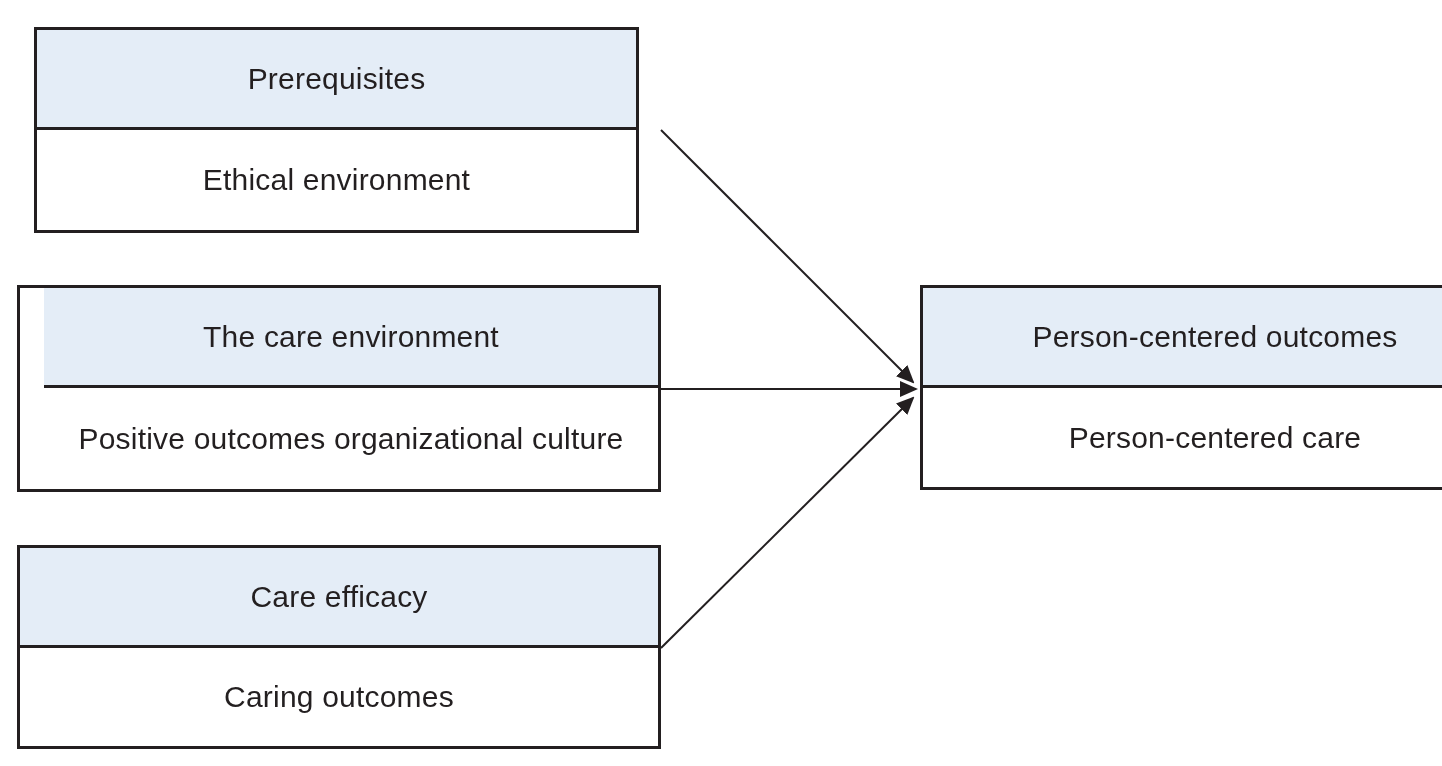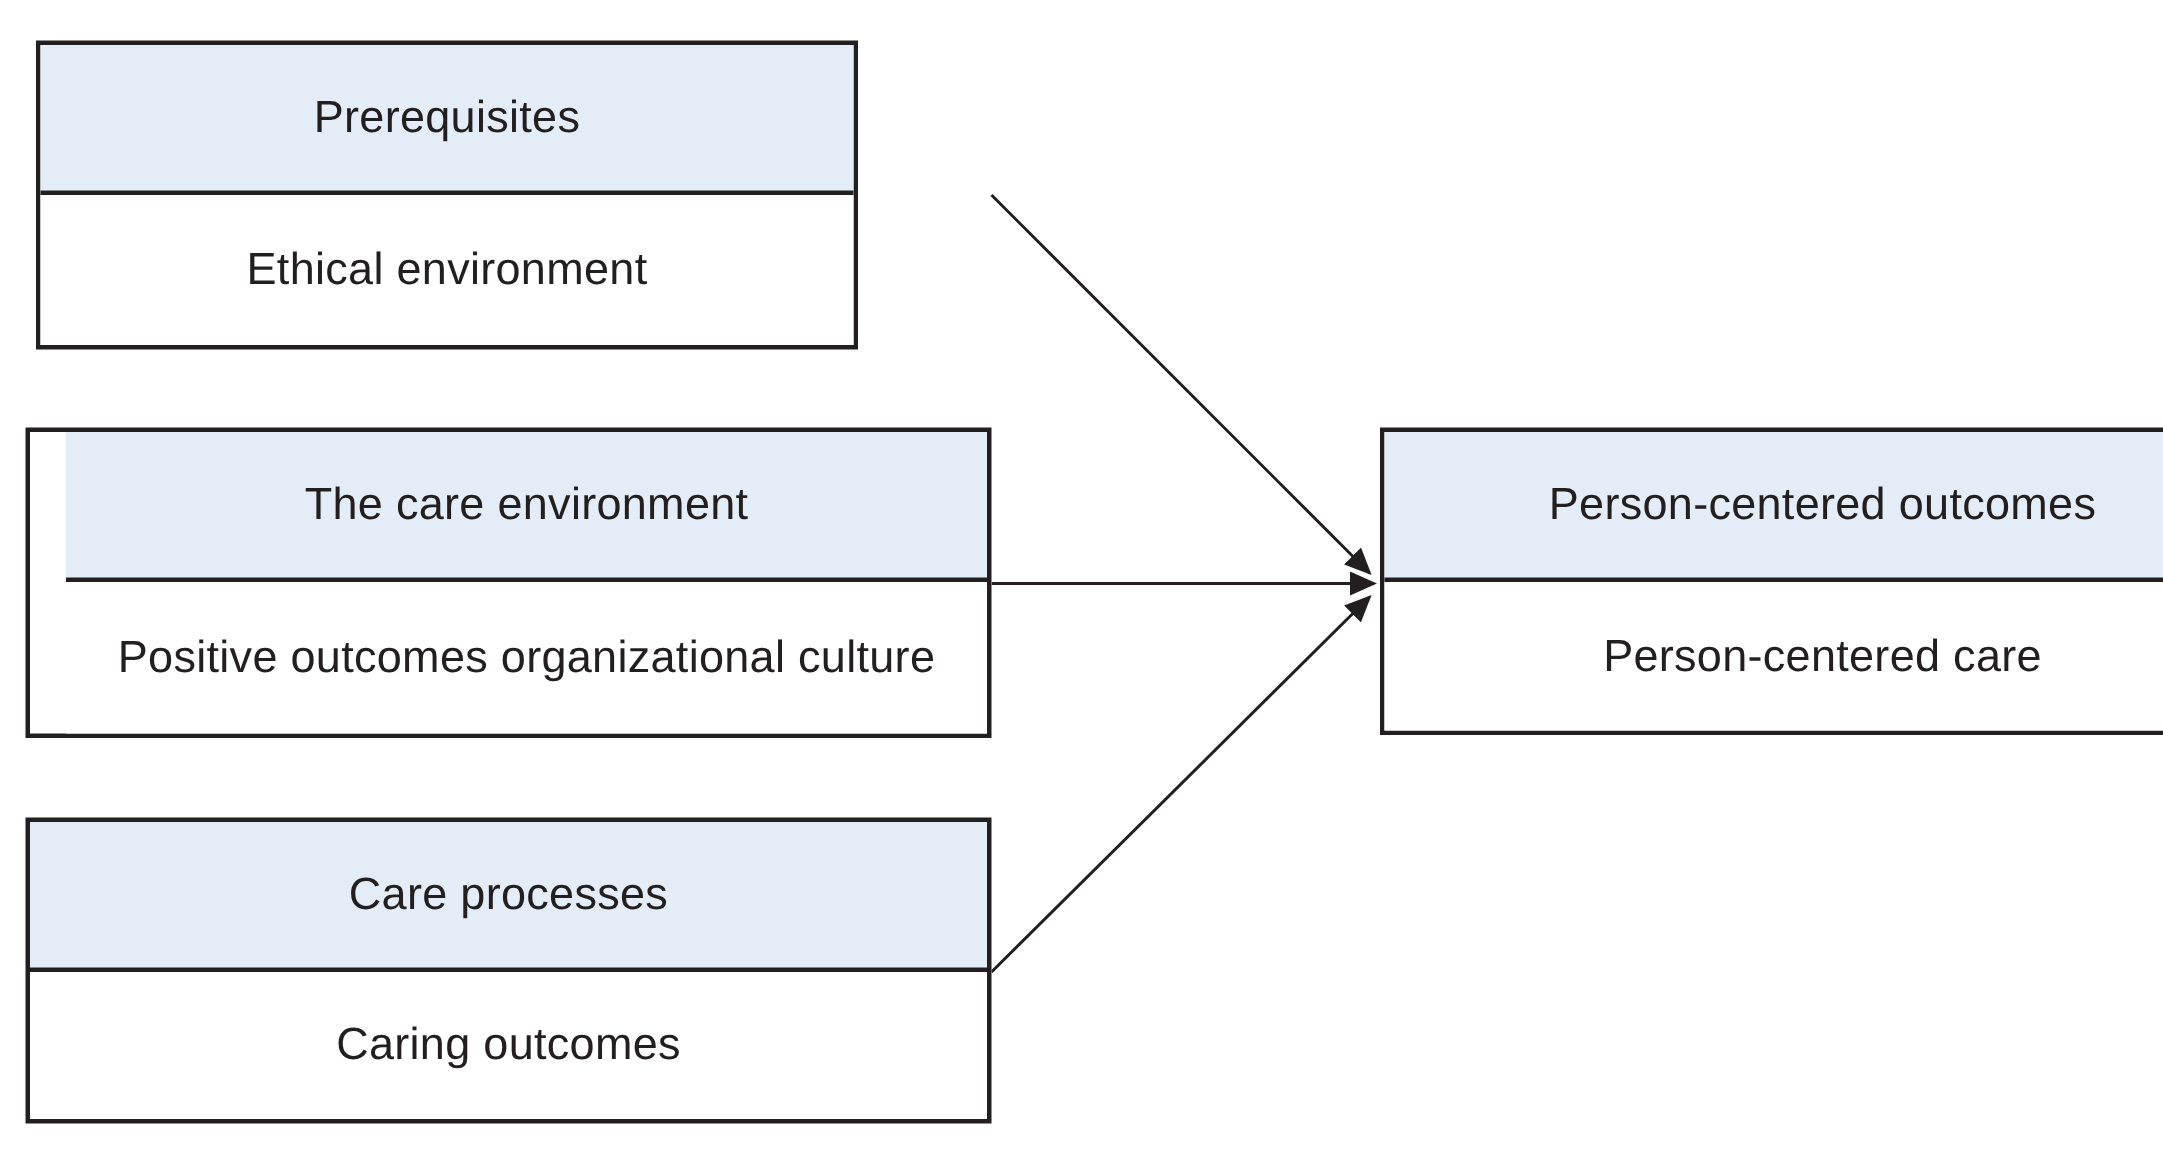--- a/index.html
+++ b/index.html
@@ -50,21 +50,21 @@
     align-items: center;
     justify-content: center;
     background: var(--box-fill);
   }
   .box-label {
     font-size: 30px;
     color: var(--text);
     letter-spacing: 0.2px;
     white-space: nowrap;
   }
-  #box-prerequisites   { left: 24px;  top: 27px;  width: 548px; height: 206px; }
+  #box-prerequisites   { left: 34px;  top: 27px;  width: 605px; height: 206px; }
   #box-care-environment{ left: 17px;  top: 285px; width: 644px; height: 207px; padding-left: 24px; }
   #box-care-processes  { left: 17px;  top: 545px; width: 644px; height: 204px; }
   #box-outcomes        { left: 920px; top: 285px; width: 590px; height: 205px; }
 </style>
 </head>
 <body>
 
 <div class="canvas">
 
   <svg class="arrows" viewBox="0 0 1442 766">
@@ -91,21 +91,21 @@
     <div class="box-header">
       <span class="box-label">The care environment</span>
     </div>
     <div class="box-body">
       <span class="box-label">Positive outcomes organizational culture</span>
     </div>
   </div>
 
   <div class="box" id="box-care-processes">
     <div class="box-header">
-      <span class="box-label">Care processes</span>
+      <span class="box-label">Care efficacy</span>
     </div>
     <div class="box-body">
       <span class="box-label">Caring outcomes</span>
     </div>
   </div>
 
   <div class="box" id="box-outcomes">
     <div class="box-header">
       <span class="box-label">Person-centered outcomes</span>
     </div>

